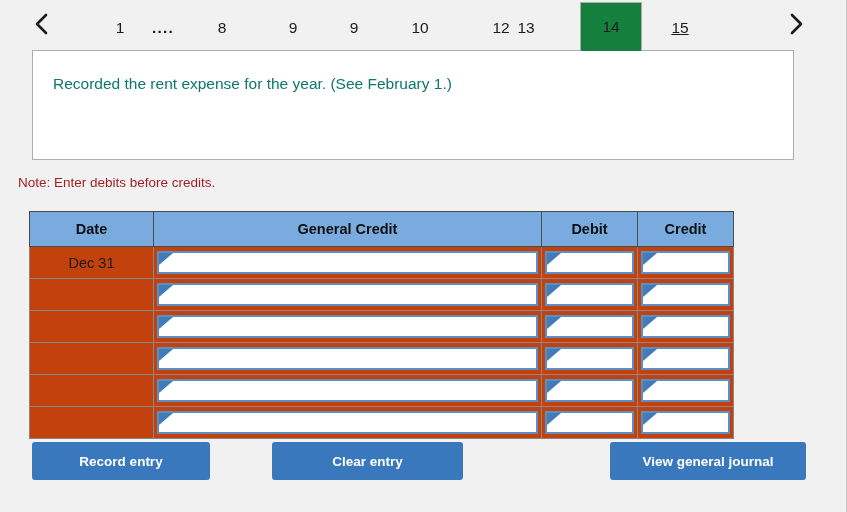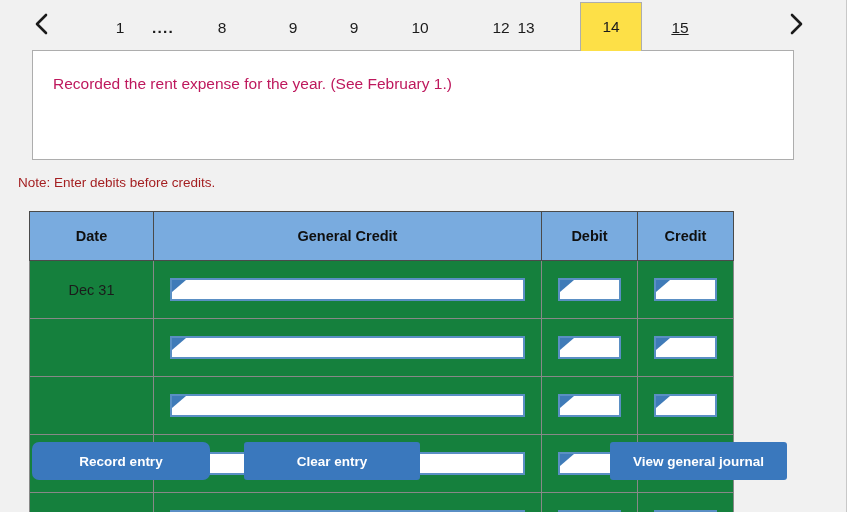--- a/index.html
+++ b/index.html
@@ -62,21 +62,21 @@
     cursor: pointer;
     user-select: none;
     box-sizing: border-box;
   }
   .tab.ellipsis {
     font-weight: bold;
     letter-spacing: 1.2px;
     cursor: default;
   }
   .tab.active {
-    background: #fde047;
+    background: #15803d;
     border: 1px solid #adadad;
     border-bottom: none;
     top: 2px;
     height: 49px;
     z-index: 4;
   }
 
   
   .content-panel {
     position: absolute;
@@ -87,21 +87,21 @@
     background: #ffffff;
     border: 1px solid #adadad;
     box-sizing: border-box;
     z-index: 2;
   }
   .content-text {
     position: absolute;
     left: 20px;
     top: 24px;
     font-size: 15.5px;
-    color: #be185d;
+    color: #0f766e;
   }
 
   
   .note {
     position: absolute;
     left: 18px;
     top: 175px;
     font-size: 13.5px;
     color: #a41f21;
   }
@@ -115,28 +115,28 @@
     table-layout: fixed;
     background: #ffffff;
   }
   .journal th {
     background: #79abdf;
     border: 1px solid #4a4a4a;
     color: #0f0f0f;
     font-size: 14.5px;
     font-weight: bold;
     height: 32px;
-    padding: 8px;
+    padding: 1px;
     text-align: center;
   }
   .journal td {
     border: 1px solid #888888;
-    padding: 14px;
+    padding: 1px;
     height: 29px;
-    background: #15803d;
+    background: #c2410c;
     vertical-align: middle;
   }
   .col-date    { width: 124px; }
   .col-journal { width: 388px; }
   .col-debit   { width: 96px; }
   .col-credit  { width: 96px; }
 
   .date-cell {
     text-align: center;
     font-size: 14.5px;
@@ -176,23 +176,23 @@
     border-radius: 3px;
     font-family: "Liberation Sans", sans-serif;
     font-size: 13.5px;
     font-weight: bold;
     cursor: pointer;
     display: flex;
     align-items: center;
     justify-content: center;
     box-sizing: border-box;
   }
-  .btn-record { left: 32px;  top: 442px; width: 178px; border-radius: 7px; }
-  .btn-clear  { left: 244px; top: 442px; width: 176px; }
-  .btn-view   { left: 610px; top: 442px; width: 177px; text-align: right; }
+  .btn-record { left: 32px;  top: 442px; width: 178px; }
+  .btn-clear  { left: 272px; top: 442px; width: 191px; }
+  .btn-view   { left: 610px; top: 442px; width: 196px; text-align: right; }
 </style>
 </head>
 <body>
 
 <div class="page">
 
   <div class="tabstrip">
 
     <div class="nav-chevron nav-prev">
       <svg width="16" height="24" viewBox="0 0 16 24" aria-hidden="true">

